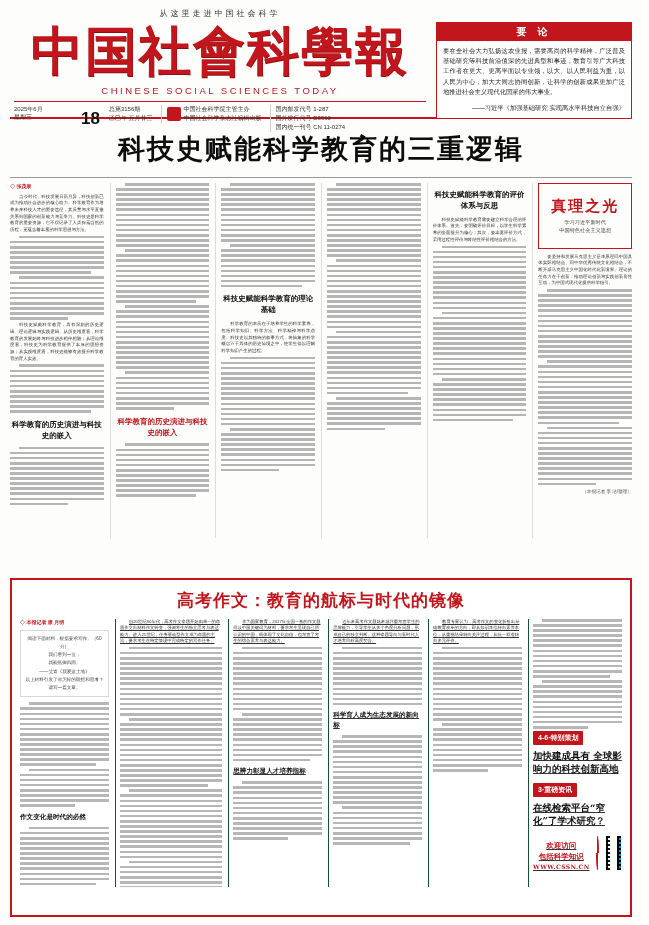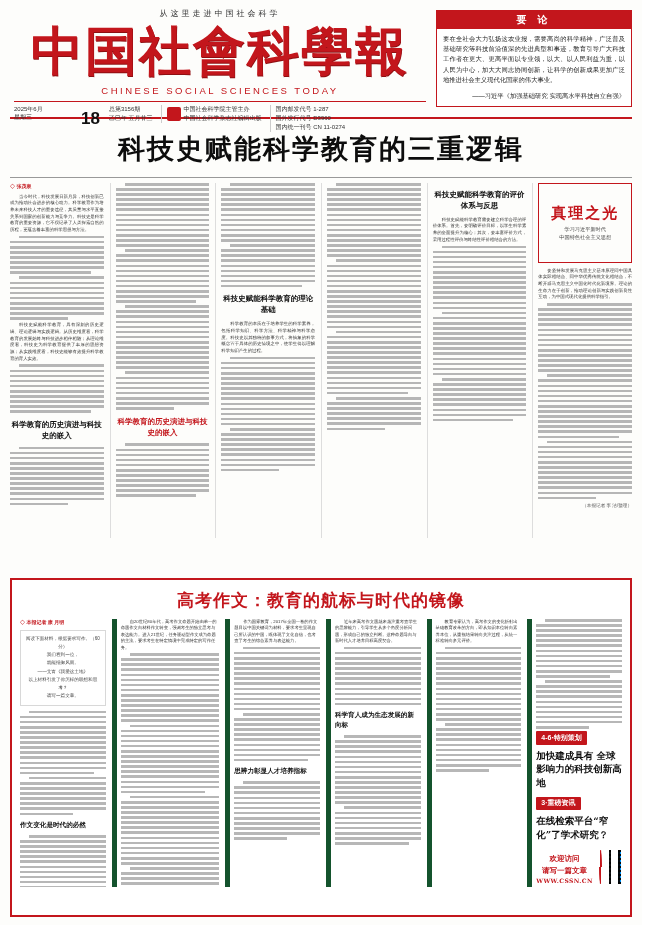--- a/index.html
+++ b/index.html
@@ -106,21 +106,21 @@
   .mi-right {
     border-left: 1px solid #ccc;
     padding-left: 5px;
     margin-left: 2px;
   }
 
   
   .editorial-box {
     position: absolute;
     right: 0;
-    top: 4px;
+    top: 16px;
     width: 196px;
     border: 1px solid #c3161c;
     box-sizing: border-box;
     background: #fff;
   }
   .editorial-head {
     background: #c3161c;
     color: #fff;
     text-align: center;
     font-size: 10px;
@@ -213,21 +213,21 @@
     margin-bottom: 2.5px;
     opacity: .62;
   }
   .lines i.short { width: 62%; }
   .lines i.mid { width: 86%; }
   .lines i.indent { margin-left: 9px; width: calc(100% - 9px); }
 
   
   .truth-box {
     border: 1px solid #c3161c;
-    padding: 20px 5px;
+    padding: 13px 5px;
     box-sizing: border-box;
     margin-bottom: 5px;
   }
   .truth-title {
     text-align: center;
     font-size: 15px;
     font-weight: bold;
     color: #c3161c;
     letter-spacing: 2px;
     font-family: "DejaVu Serif", serif;
@@ -276,22 +276,23 @@
   }
   .fcol {
     flex: 1;
     font-size: 4.3px;
     line-height: 1.5;
     color: #333;
     overflow: hidden;
     position: relative;
   }
   .fcol + .fcol {
-    border-left: 5px solid #14532d;
+    border-left: 1px solid #14532d;
     padding-left: 4px;
+    text-decoration: underline;
   }
   .fcol-wide { flex: 1.15; }
   .poem {
     border: 1px solid #d8d8d8;
     padding: 4px;
     font-size: 4.6px;
     line-height: 1.8;
     color: #444;
     margin-bottom: 5px;
     text-align: center;
@@ -987,21 +988,21 @@
         </div>
 
         <div class="rail-item">
           <span class="rail-tag">3·重磅资讯</span>
           <div class="rail-text">在线检索平台“窄化”了学术研究？</div>
         </div>
 
         <div class="qr-block">
           <div class="qr-welcome">
             <div>欢迎访问</div>
-            <div>请写一篇文章</div>
+            <div>包括科学知识</div>
             <div class="url">WWW.CSSN.CN</div>
           </div>
           <div class="qr circle"></div>
           <div class="qr"></div>
           <div class="qr green"></div>
         </div>
       </div>
 
     </div>
   </div>

